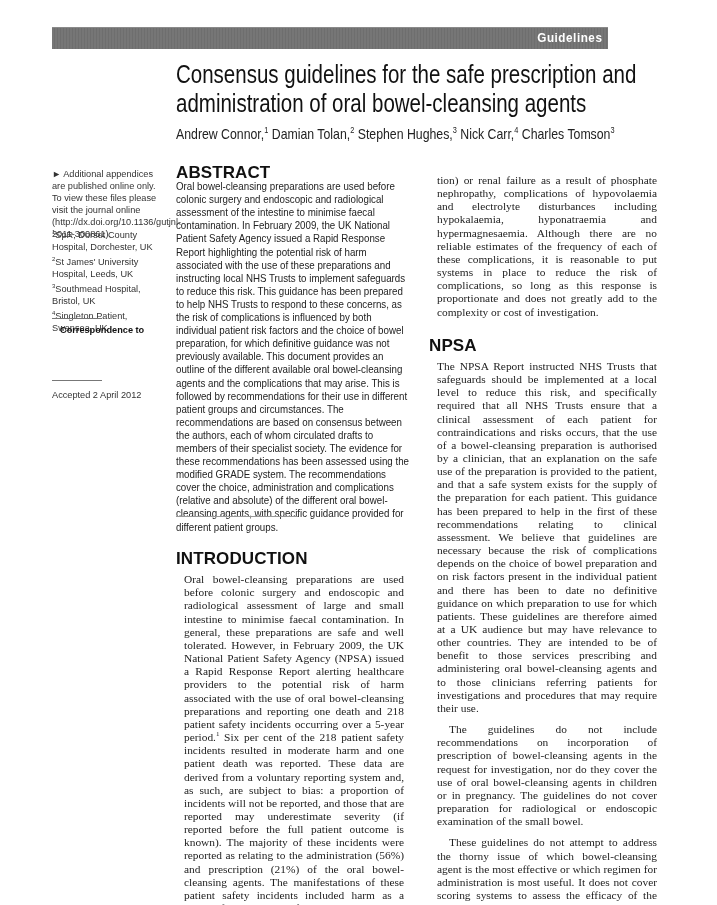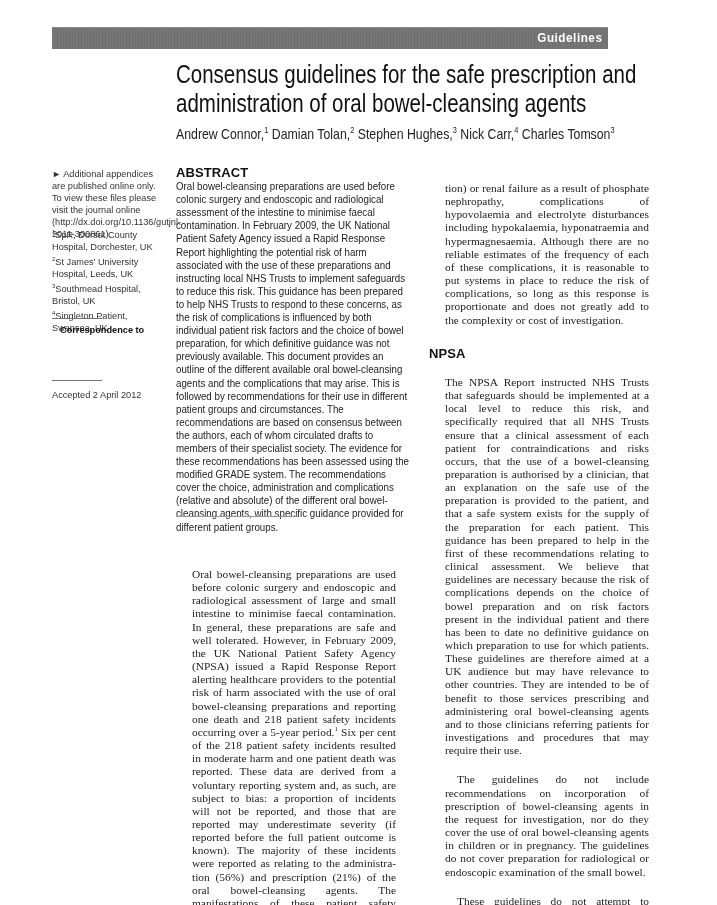--- a/index.html
+++ b/index.html
@@ -34,29 +34,29 @@
   .sidenote .aff { margin: 0; }
   .sidenote sup { font-size: 6px; }
   .rule { position: absolute; height: 1px; background: #777; }
   .side-head { font-weight: bold; color: #111; margin-left: 8px; }
   .abstract {
     position: absolute; left: 176px; top: 166px; width: 236px;
     font-family: "Liberation Sans", sans-serif; font-size: 10.6px; line-height: 13.1px; color: #222;
   }
   .abstract .body-text { transform: scaleX(0.92); transform-origin: left top; width: 257px; text-align: left; }
   .heading {
-    font-family: "Liberation Sans", sans-serif; font-weight: bold; font-size: 13px; color: #111;
+    font-family: "Liberation Sans", sans-serif; font-weight: bold; font-size: 17px; color: #111;
     margin: 0 0 1px 0; letter-spacing: 0.1px;
   }
   .col {
     position: absolute;
     font-family: "Liberation Serif", serif; font-size: 11.4px; line-height: 13.15px; color: #222;
     text-align: justify; hyphens: manual;
   }
-  .col p { margin: 16px; }
+  .col p { margin: 8px; }
   .col p.indent { text-indent: 12px; }
   .col sup { font-size: 7px; line-height: 0; }
   .intro { left: 176px; top: 552px; width: 236px; }
   .right-col { left: 429px; top: 166px; width: 236px; }
 </style>
 </head>
 <body>
 
 <div class="banner">
   <span class="banner-label">Guidelines</span>
@@ -88,20 +88,21 @@
 <div class="rule" style="left:52px; top:380px; width:50px;"></div>
 <div class="sidenote" style="top:389px;">Accepted 2 April 2012</div>
 
 <div class="abstract">
   <div class="heading">ABSTRACT</div>
   <div class="body-text">Oral bowel-cleansing preparations are used before colonic surgery and endoscopic and radiological assessment of the intestine to minimise faecal contamination. In February 2009, the UK National Patient Safety Agency issued a Rapid Response Report highlighting the potential risk of harm associated with the use of these preparations and instructing local NHS Trusts to implement safeguards to reduce this risk. This guidance has been prepared to help NHS Trusts to respond to these concerns, as the risk of complications is influenced by both individual patient risk factors and the choice of bowel preparation, for which definitive guidance was not previously available. This document provides an outline of the different available oral bowel-cleansing agents and the complications that may arise. This is followed by recommendations for their use in different patient groups and circumstances. The recommendations are based on consensus between the authors, each of whom circulated drafts to members of their specialist society. The evidence for these recommendations has been assessed using the modified GRADE system. The recommendations cover the choice, administration and complications (relative and absolute) of the different oral bowel-cleansing agents, with specific guidance provided for different patient groups.</div>
 </div>
 <div class="rule" style="left:176px; top:516px; width:122px; background:#999;"></div>
 
 <div class="col intro">
+  <div class="heading">INTRODUCTION</div>
   <p><span>Oral bowel-cleansing preparations are used before colonic surgery and endoscopic and radiological assessment of large and small intestine to minimise faecal contamination. In general, these preparations are safe and well tolerated. However, in February 2009, the UK National Patient Safety Agency (NPSA) issued a Rapid Response Report alerting healthcare providers to the potential risk of harm associated with the use of oral bowel-cleansing preparations and reporting one death and 218 patient safety incidents occurring over a 5-year period.</span><sup>1</sup><span> Six per cent of the 218 patient safety incidents resulted in moderate harm and one patient death was reported. These data are derived from a voluntary reporting system and, as such, are subject to bias: a proportion of incidents will not be reported, and those that are reported may under­estimate severity (if reported before the full patient outcome is known). The majority of these inci­dents were reported as relating to the administra­tion (56%) and prescription (21%) of the oral bowel-cleansing agents. The manifestations of these patient safety incidents included harm as a result of prescription of bowel preparation to patients in whom there was a definite contraindi­cation (eg, presence of ileostomy, bowel obstruc­</span></p>
 </div>
 
 <div class="col right-col">
   <p>tion) or renal failure as a result of phosphate nephropathy, complications of hypovolaemia and electrolyte disturbances including hypokalaemia, hyponatraemia and hypermagnesaemia. Although there are no reliable estimates of the frequency of each of these complications, it is reasonable to put systems in place to reduce the risk of complications, so long as this response is proportionate and does not greatly add to the complexity or cost of investigation.</p>
   <div class="heading" style="margin-top:20px;">NPSA</div>
   <p>The NPSA Report instructed NHS Trusts that safeguards should be implemented at a local level to reduce this risk, and specifically required that all NHS Trusts ensure that a clinical assessment of each patient for contraindications and risks occurs, that the use of a bowel-cleansing preparation is authorised by a clinician, that an explanation on the safe use of the preparation is provided to the patient, and that a safe system exists for the supply of the preparation for each patient. This guidance has been prepared to help in the first of these recommendations relating to clinical assessment. We believe that guidelines are necessary because the risk of complications depends on the choice of bowel preparation and on risk factors present in the individual patient and there has been to date no definitive guidance on which preparation to use for which patients. These guidelines are therefore aimed at a UK audience but may have relevance to other countries. They are intended to be of benefit to those services prescribing and administering oral bowel-cleansing agents and to those clinicians referring patients for investigations and procedures that may require their use.</p>
   <p class="indent">The guidelines do not include recommendations on incorporation of prescription of bowel-cleansing agents in the request for investigation, nor do they cover the use of oral bowel-cleansing agents in children or in pregnancy. The guidelines do not cover preparation for radiological or endoscopic examination of the small bowel.</p>
   <p class="indent">These guidelines do not attempt to address the thorny issue of which bowel-cleansing agent is the most effective or which regimen for administration is most useful. It does not cover scoring systems to assess the efficacy of the preparation, split dosing or other attempts to improve the quality of the bowel cleansing. Although these issues are crucial to successful bowel examination, they are beyond the scope of this document.</p>
   <p class="indent"><span>Guidelines for bowel preparation before colono­scopy are already in existence, but they do not adequately address the risks identified by the NPSA.</span><sup>2</sup></p>

